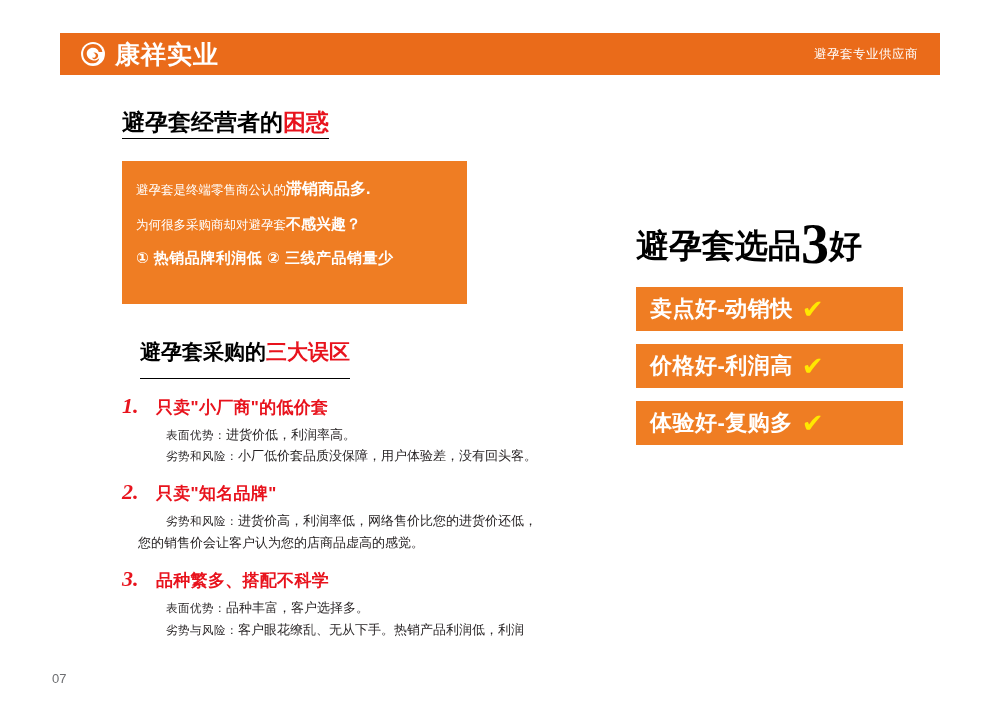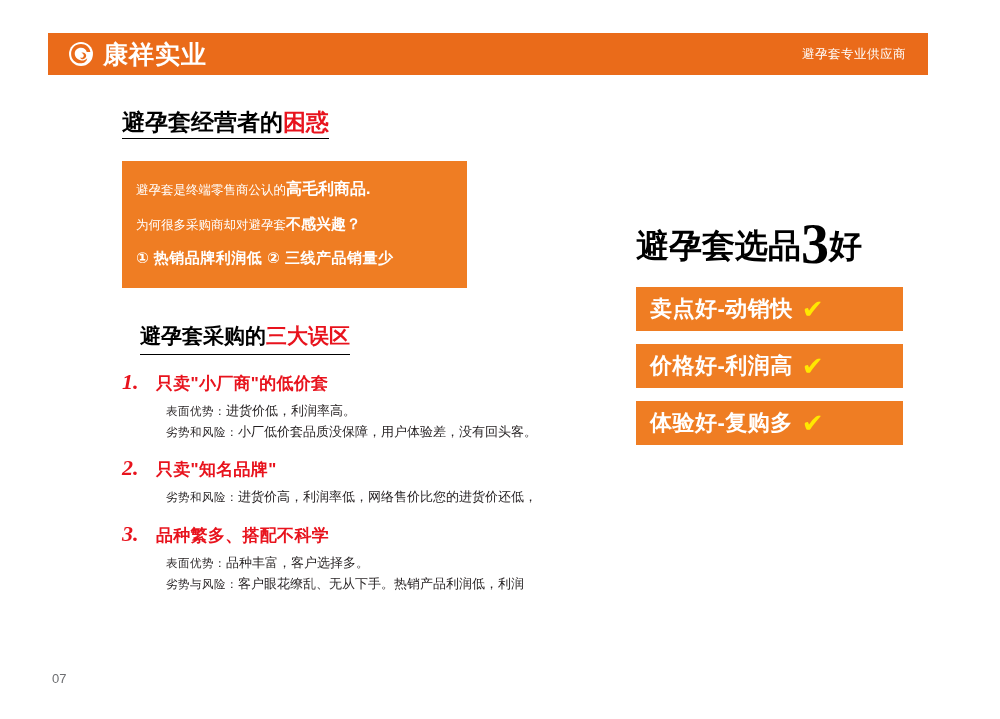--- a/index.html
+++ b/index.html
@@ -14,21 +14,21 @@
     position: relative;
     width: 1000px;
     height: 719px;
     background: #ffffff;
     overflow: hidden;
   }
 
   
   .header {
     position: absolute;
-    left: 48px;
+    left: 60px;
     top: 33px;
     width: 880px;
     height: 42px;
     background: #ea6b1a;
     display: flex;
     align-items: center;
   }
   .logo-mark {
     width: 26px;
     height: 26px;
@@ -78,40 +78,40 @@
     width: 345px;
     background: #ef7d23;
     color: #ffffff;
     padding: 16px 18px 18px 14px;
     box-sizing: border-box;
   }
   .callout-line {
     line-height: 1.55;
     margin-bottom: 10px;
   }
-  .callout-line:last-child { margin-bottom: 0; }
+  .callout-line:last-child { margin-bottom: 16px; }
   .cl-small { font-size: 12.5px; }
   .cl-big { font-size: 16px; font-weight: bold; }
   .cl-mid { font-size: 15px; font-weight: bold; }
   .callout-items {
     font-size: 15px;
     font-weight: bold;
     letter-spacing: 0.5px;
   }
 
   
   .section-title-2 {
     margin-top: 34px;
     margin-left: 18px;
     font-size: 21px;
     font-weight: bold;
     color: #000000;
     border-bottom: 1.5px solid #000000;
     display: inline-block;
-    padding-bottom: 4px;
+    padding-bottom: 12px;
   }
   .section-title-2 .hl { color: #e8131d; }
 
   
   .mistakes { margin-top: 14px; }
   .mistake { margin-bottom: 13px; position: relative; }
   .m-head {
     display: flex;
     align-items: baseline;
   }
@@ -221,21 +221,21 @@
   </div>
 
   <div class="left-col">
 
     <div class="section-title">
       <span>避孕套经营者的</span><span class="hl">困惑</span>
     </div>
 
     <div class="callout">
       <div class="callout-line">
-        <span class="cl-small">避孕套是终端零售商公认的</span><span class="cl-big">高毛利商品.</span>
+        <span class="cl-small">避孕套是终端零售商公认的</span><span class="cl-big">滞销商品多.</span>
       </div>
       <div class="callout-line">
         <span class="cl-small">为何很多采购商却对避孕套</span><span class="cl-mid">不感兴趣？</span>
       </div>
       <div class="callout-line callout-items">① 热销品牌利润低 ② 三线产品销量少</div>
     </div>
 
     <div class="section-title-2">
       <span>避孕套采购的</span><span class="hl">三大误区</span>
     </div>
@@ -260,20 +260,21 @@
       <div class="mistake">
         <div class="m-head">
           <span class="m-num">2.</span>
           <span class="m-title">只卖"知名品牌"</span>
         </div>
         <div class="m-body">
           <div class="m-row">
             <span class="m-label">劣势和风险：</span><span>进货价高，利润率低，网络售价比您的进货价还低，</span>
           </div>
         </div>
+        <div class="m-cont" style="margin-left:16px;">您的销售价会让客户认为您的店商品虚高的感觉。</div>
       </div>
 
       <div class="mistake">
         <div class="m-head">
           <span class="m-num">3.</span>
           <span class="m-title">品种繁多、搭配不科学</span>
         </div>
         <div class="m-body">
           <div class="m-row">
             <span class="m-label">表面优势：</span><span>品种丰富，客户选择多。</span>

